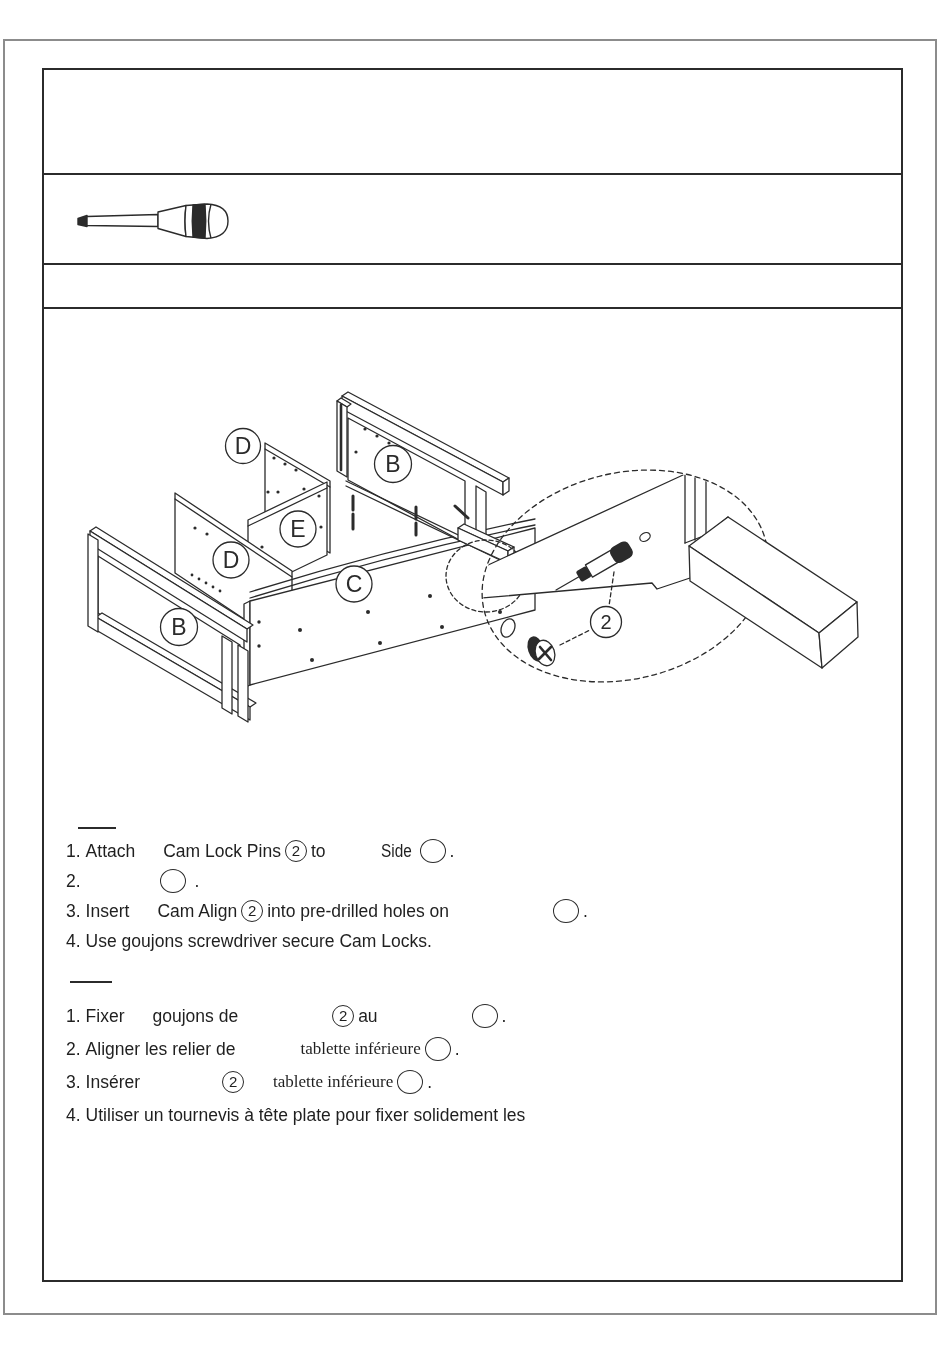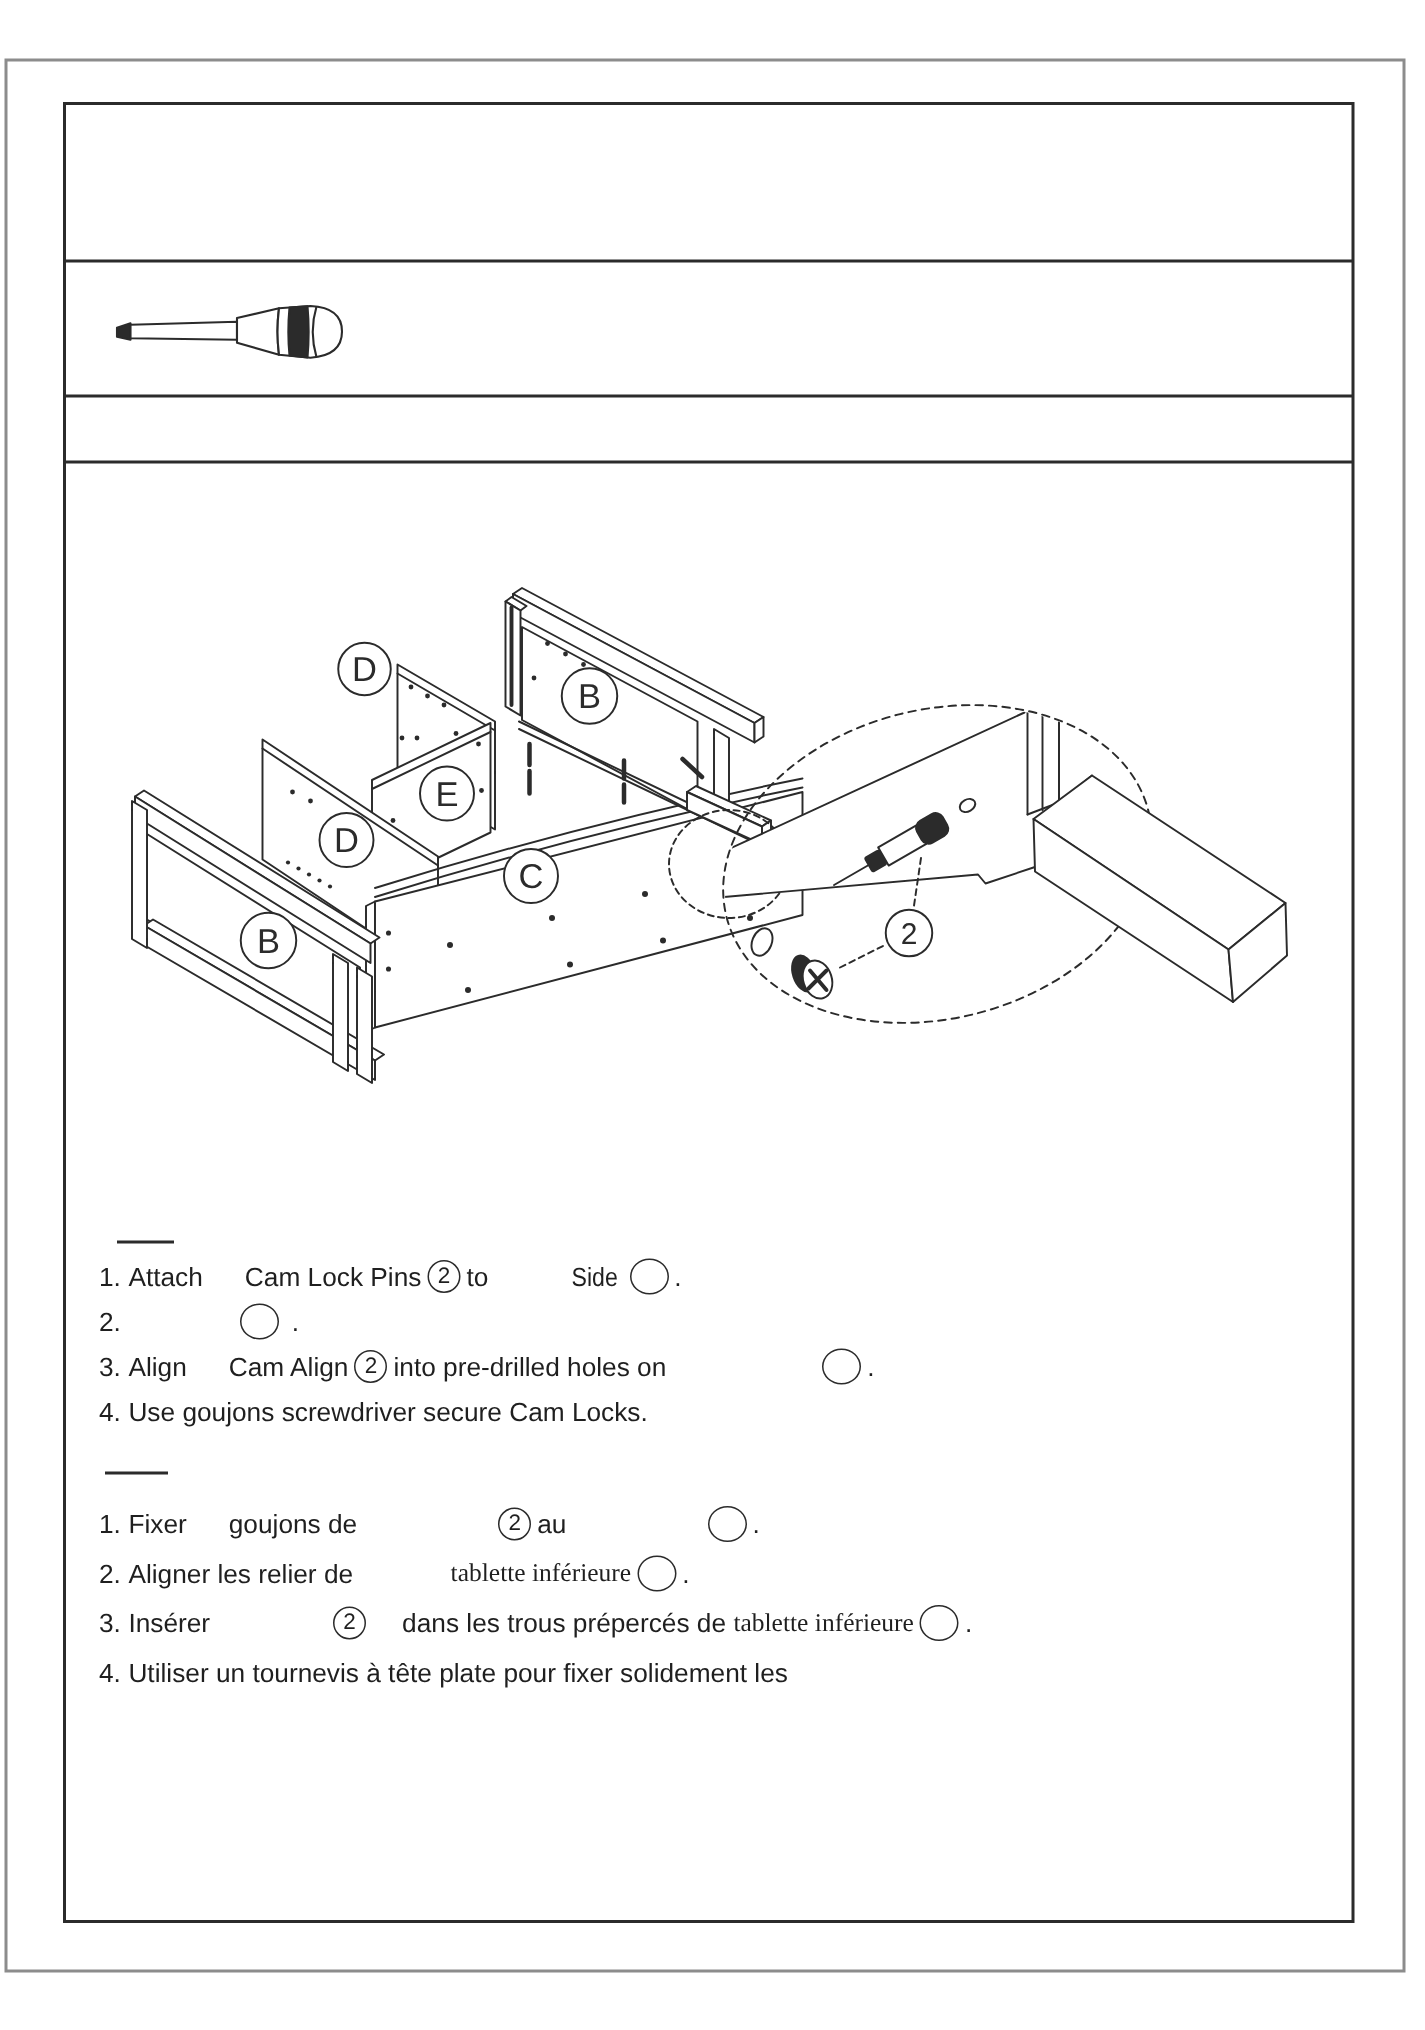--- a/index.html
+++ b/index.html
@@ -219,21 +219,21 @@
     <div class="iline" style="top:869px">
       <span class="num">2.</span>
       <span class="sp70"></span>
       <span class="empty-circle"></span>
       <span> </span>
       <span>.</span>
     </div>
 
     <div class="iline" style="top:899px">
       <span class="num">3.</span>
-      <span>Align</span>
+      <span>Insert</span>
       <span class="sp28"></span>
       <span>Cam Align</span>
       <span class="qty-circle"><span>2</span></span>
       <span>into pre-drilled holes on</span>
       <span class="sp100"></span>
       <span class="empty-circle"></span>
       <span>.</span>
     </div>
 
     <div class="iline" style="top:929px">
@@ -267,21 +267,20 @@
       <span class="empty-circle"></span>
       <span>.</span>
     </div>
 
     <div class="iline" style="top:1070px">
       <span class="num">3.</span>
       <span>Insérer</span>
       <span class="sp78"></span>
       <span class="qty-circle"><span>2</span></span>
       <span class="sp20"></span>
-      <span>dans les trous prépercés de</span>
       <span> </span>
       <span class="serif">tablette inférieure</span>
       <span class="empty-circle"></span>
       <span>.</span>
     </div>
 
     <div class="iline" style="top:1103px">
       <span class="num">4.</span>
       <span>Utiliser un tournevis à tête plate pour fixer solidement les</span>
     </div>

